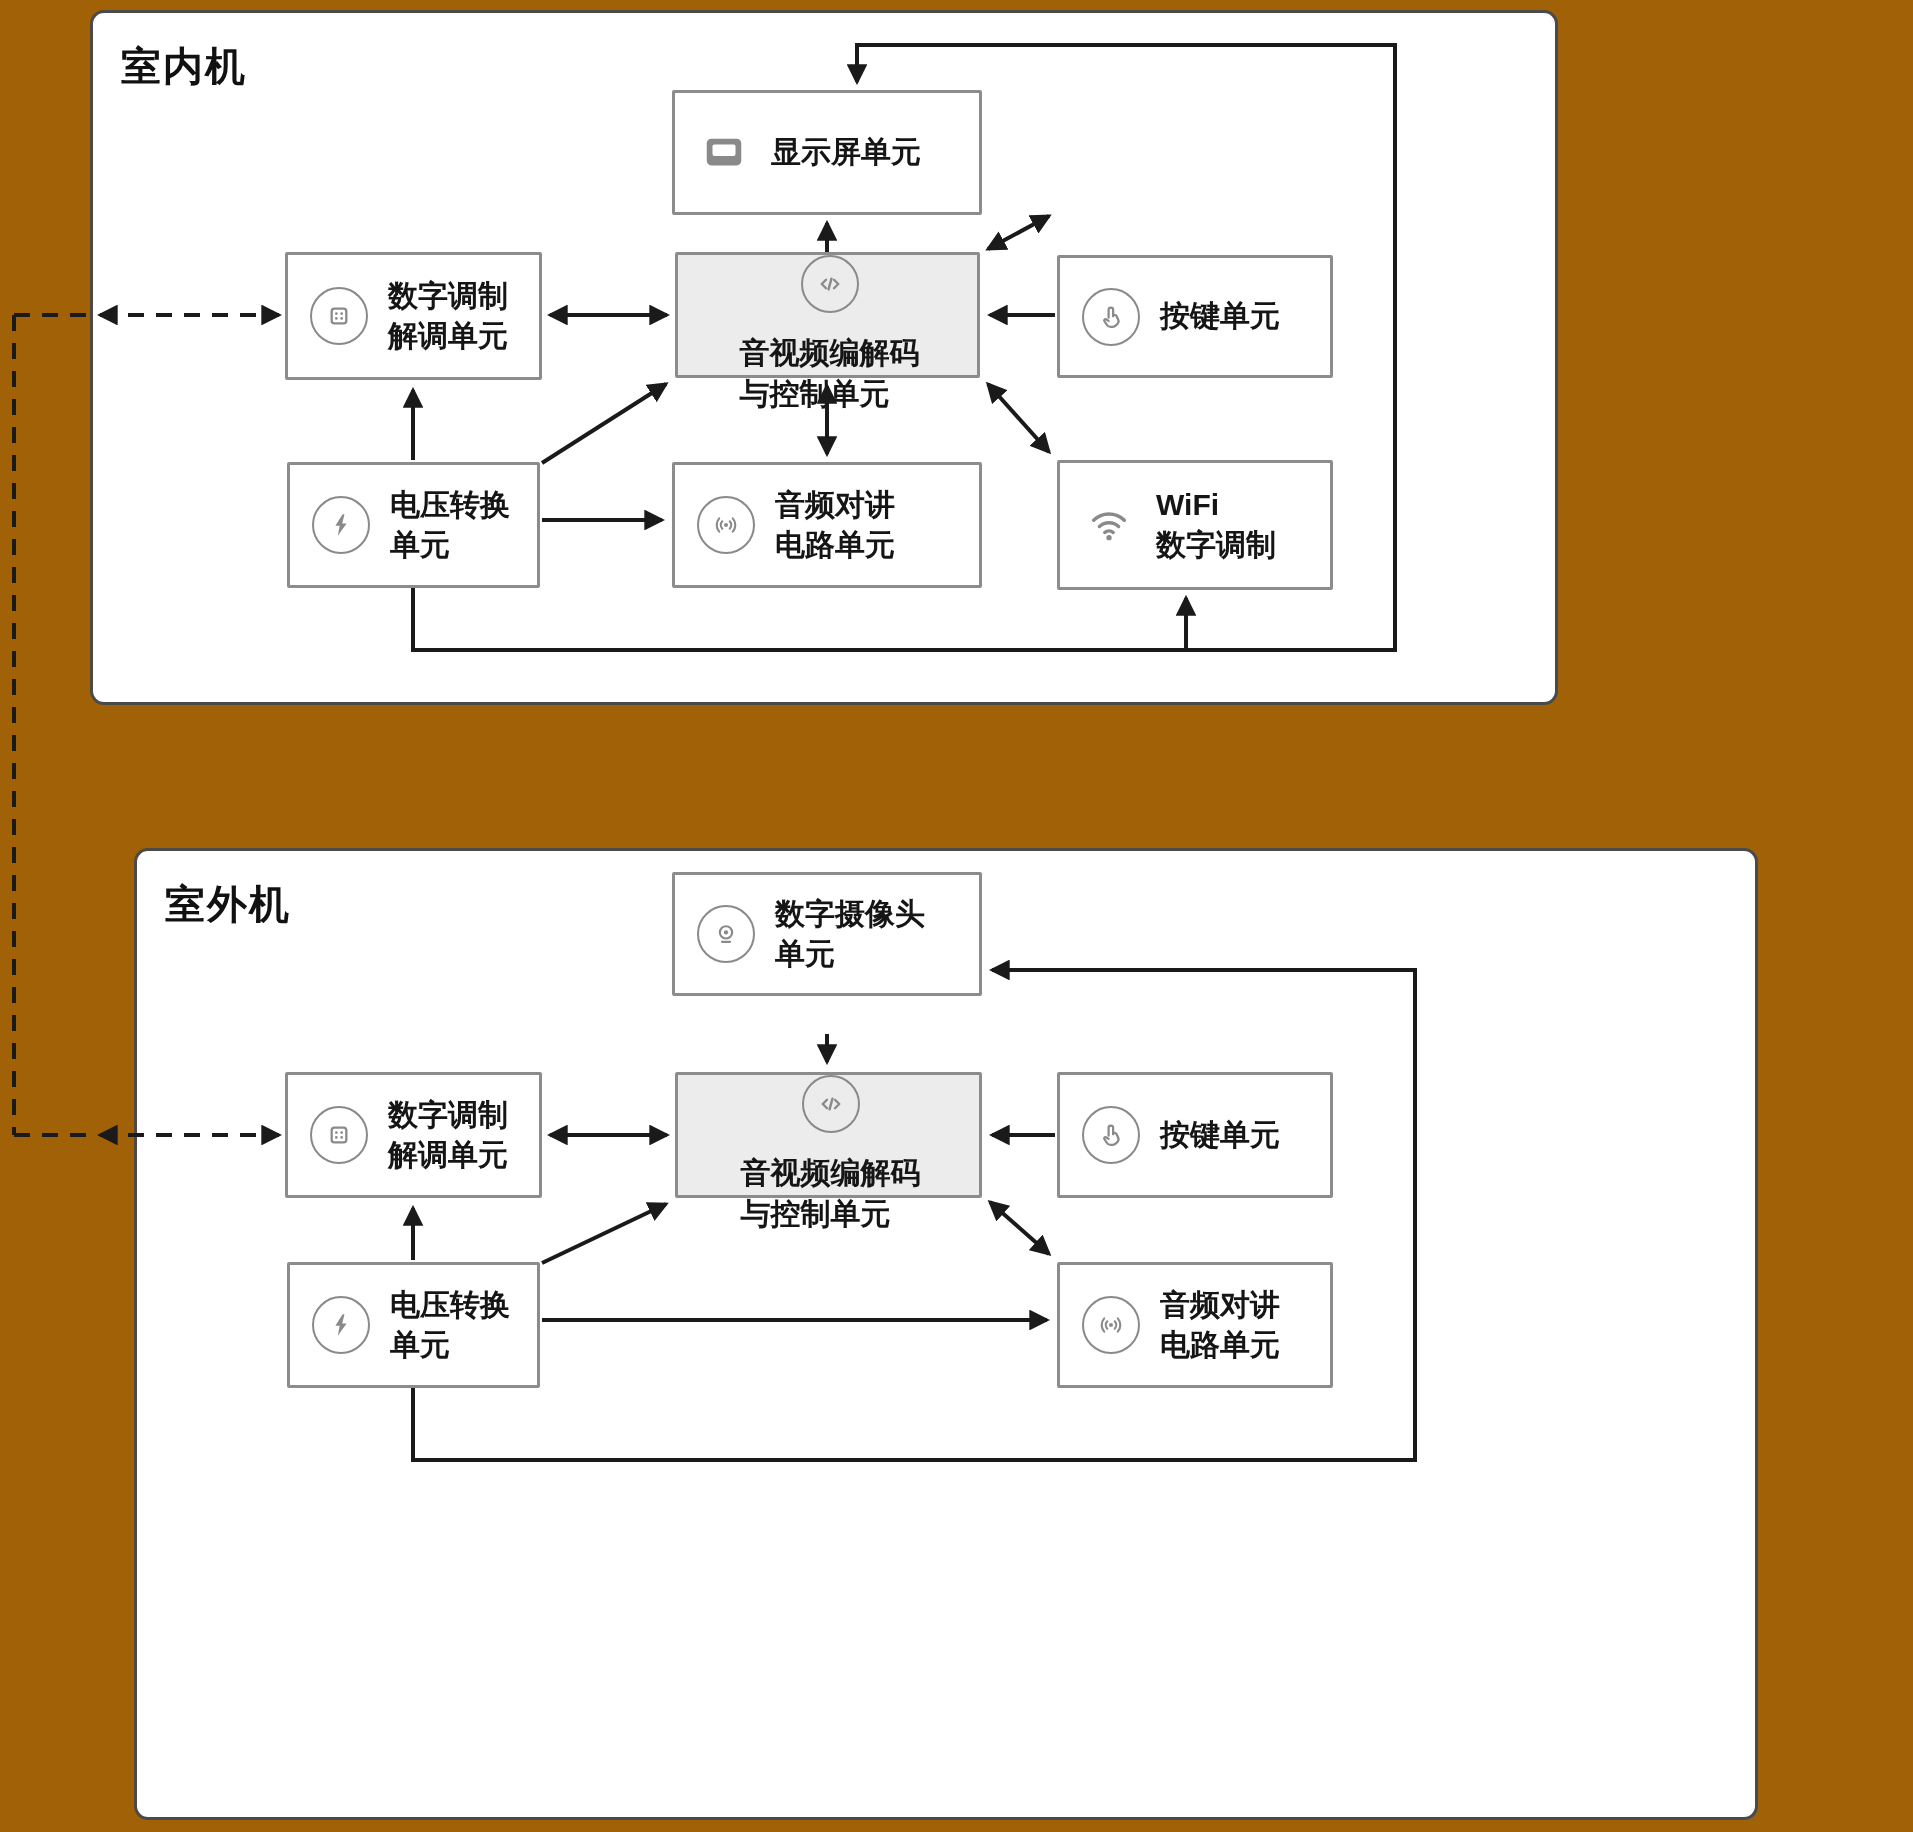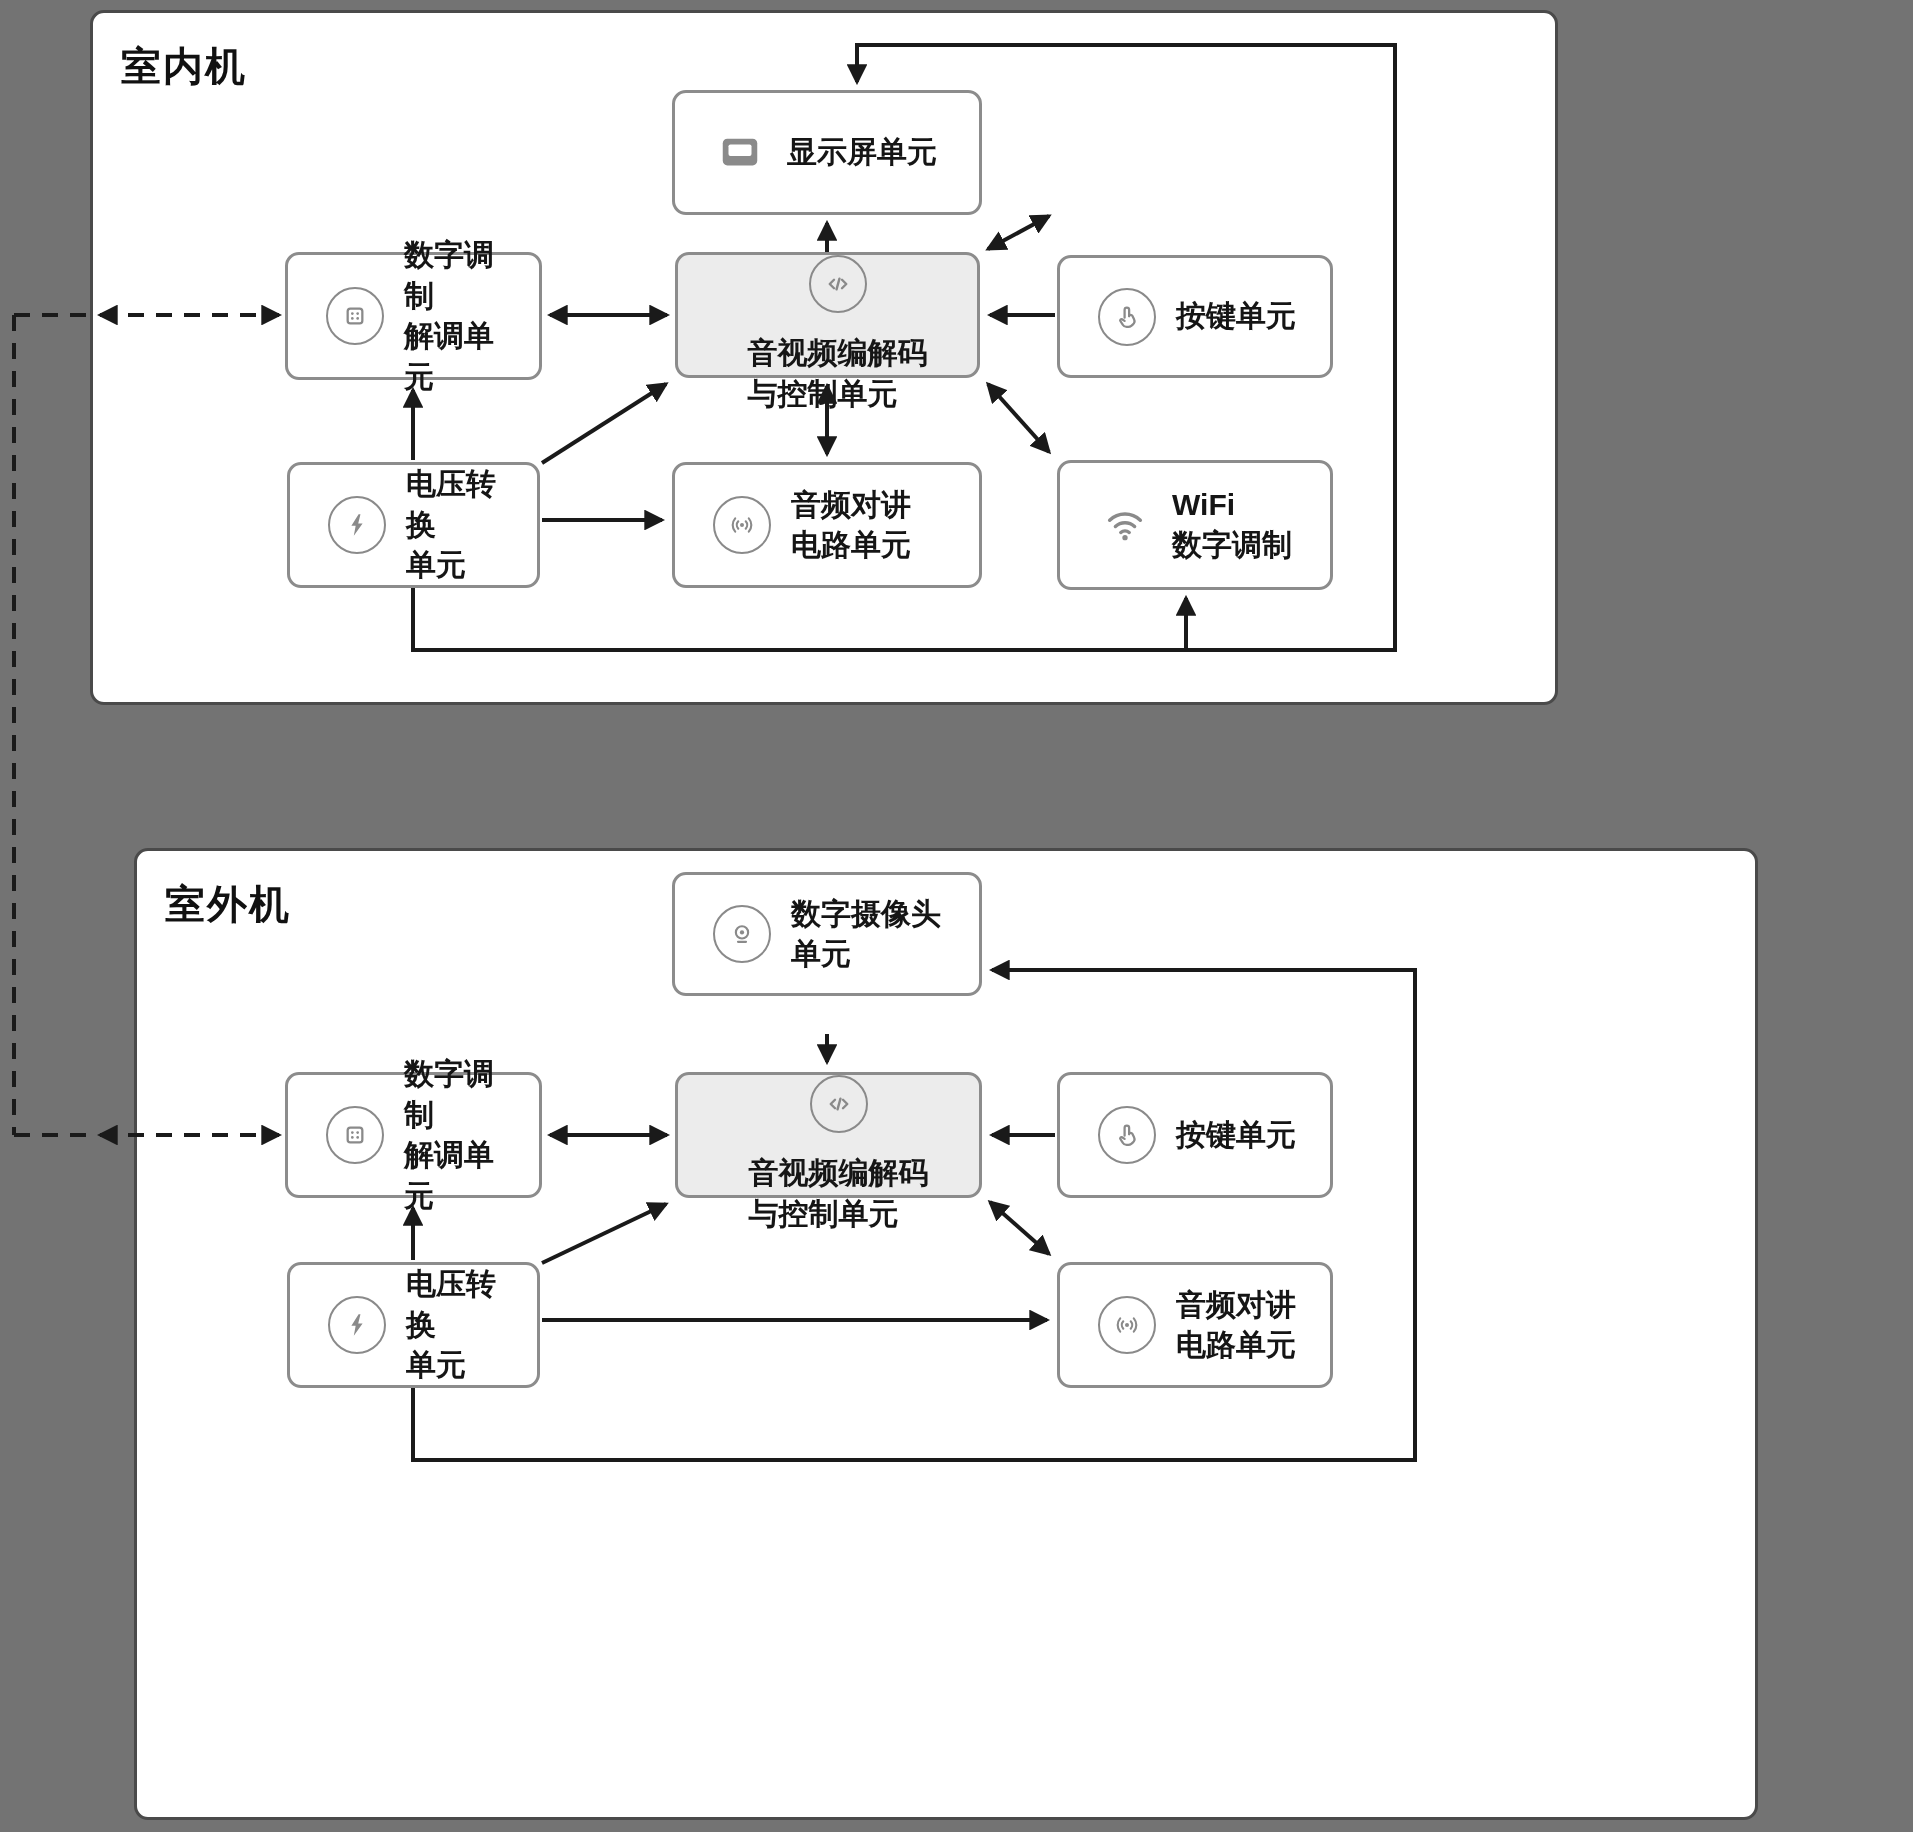--- a/index.html
+++ b/index.html
@@ -1,26 +1,26 @@
 <!DOCTYPE html>
 <html><head>
 <meta charset="utf-8">
 <style>
   html,body{margin:0;padding:0;background:#fff;}
   .canvas{
-    position:relative;width:1913px;height:1832px;background:#737373;
+    position:relative;width:1913px;height:1832px;background:#a16207;
     font-family:"Liberation Sans","DejaVu Sans",sans-serif;color:#151515;
   }
   .unit{position:absolute;border:3px solid #4a4a4a;border-radius:14px;background:#fff;box-sizing:border-box;}
   .unit-indoor{left:90px;top:10px;width:1468px;height:695px;}
   .unit-outdoor{left:90px;top:848px;width:1624px;height:972px;margin-left:44px;}
   .unit-title{position:absolute;left:28px;top:26px;margin:0;font-size:40px;font-weight:bold;color:#111;letter-spacing:2px;}
   .node{
     position:absolute;display:flex;align-items:center;gap:20px;
-    padding:0 18px 0 38px;border:3px solid #8c8c8c;border-radius:14px;
+    padding:0 18px 0 22px;border:3px solid #8c8c8c;border-radius:2px;
     background:#fff;box-sizing:border-box;z-index:2;
   }
   .node.shaded{background:#ececec;flex-direction:column;}
   .label{font-size:30px;font-weight:bold;line-height:1.35;white-space:pre-line;color:#151515;}
   .icon{flex:0 0 auto;display:flex;align-items:center;justify-content:center;}
   .icon.circled{width:54px;height:54px;border:2.5px solid #8a8a8a;border-radius:50%;}
   .icon.circled svg{width:32px;height:32px;}
   .icon.plain{width:54px;height:54px;}
   .icon.plain svg{width:46px;height:46px;}
 

